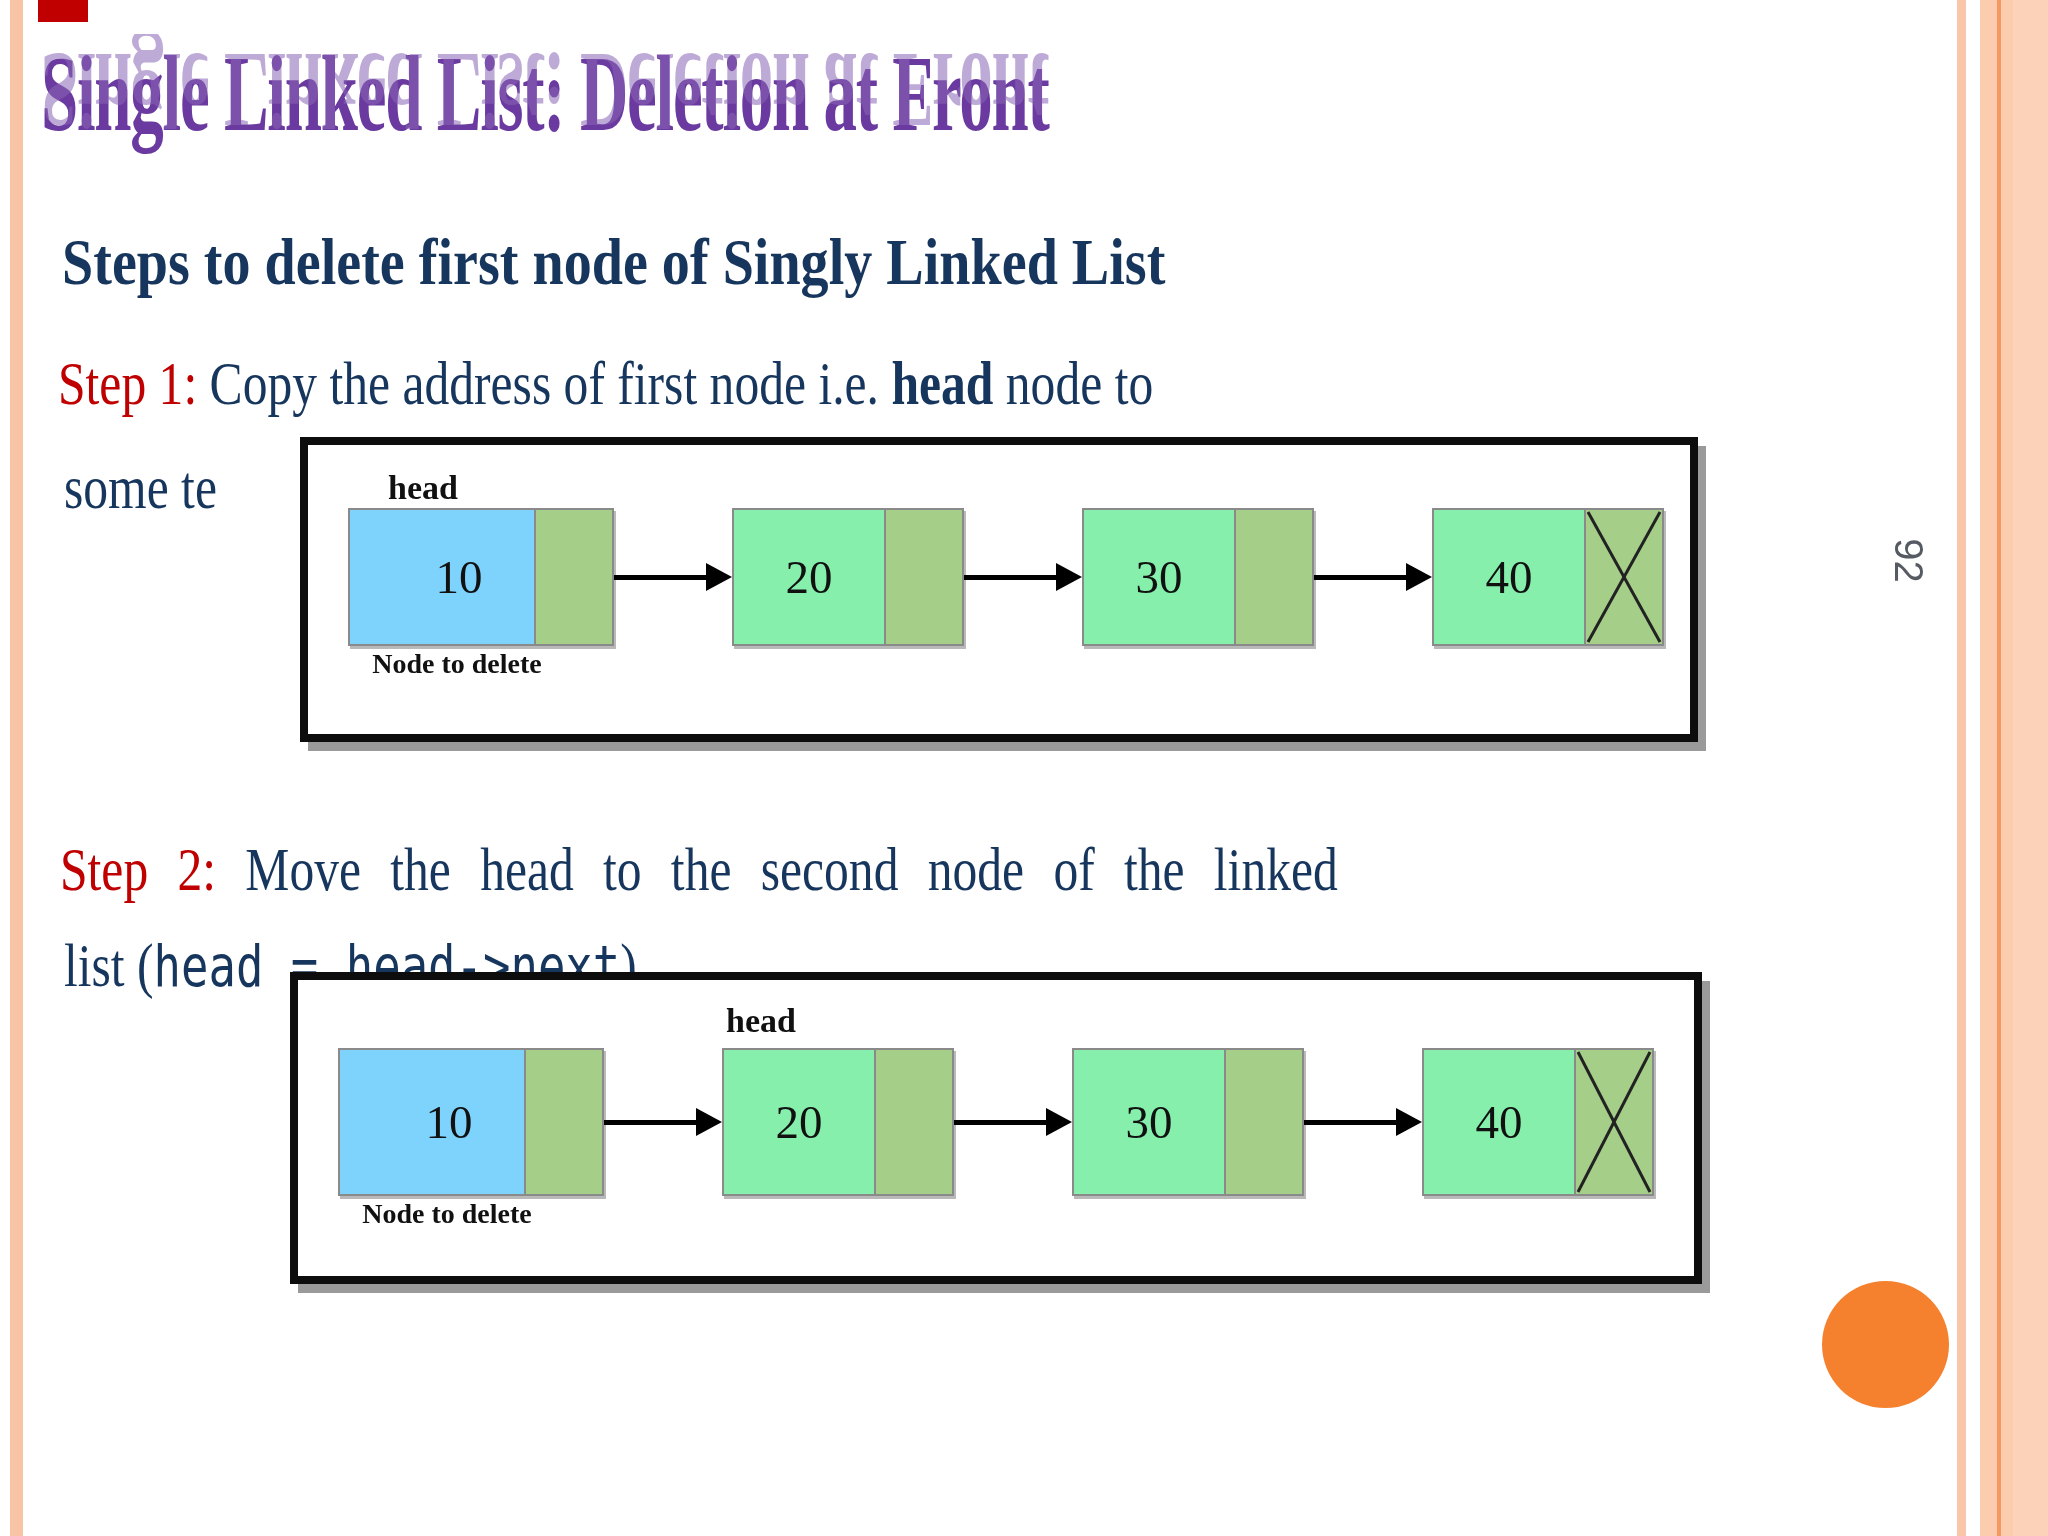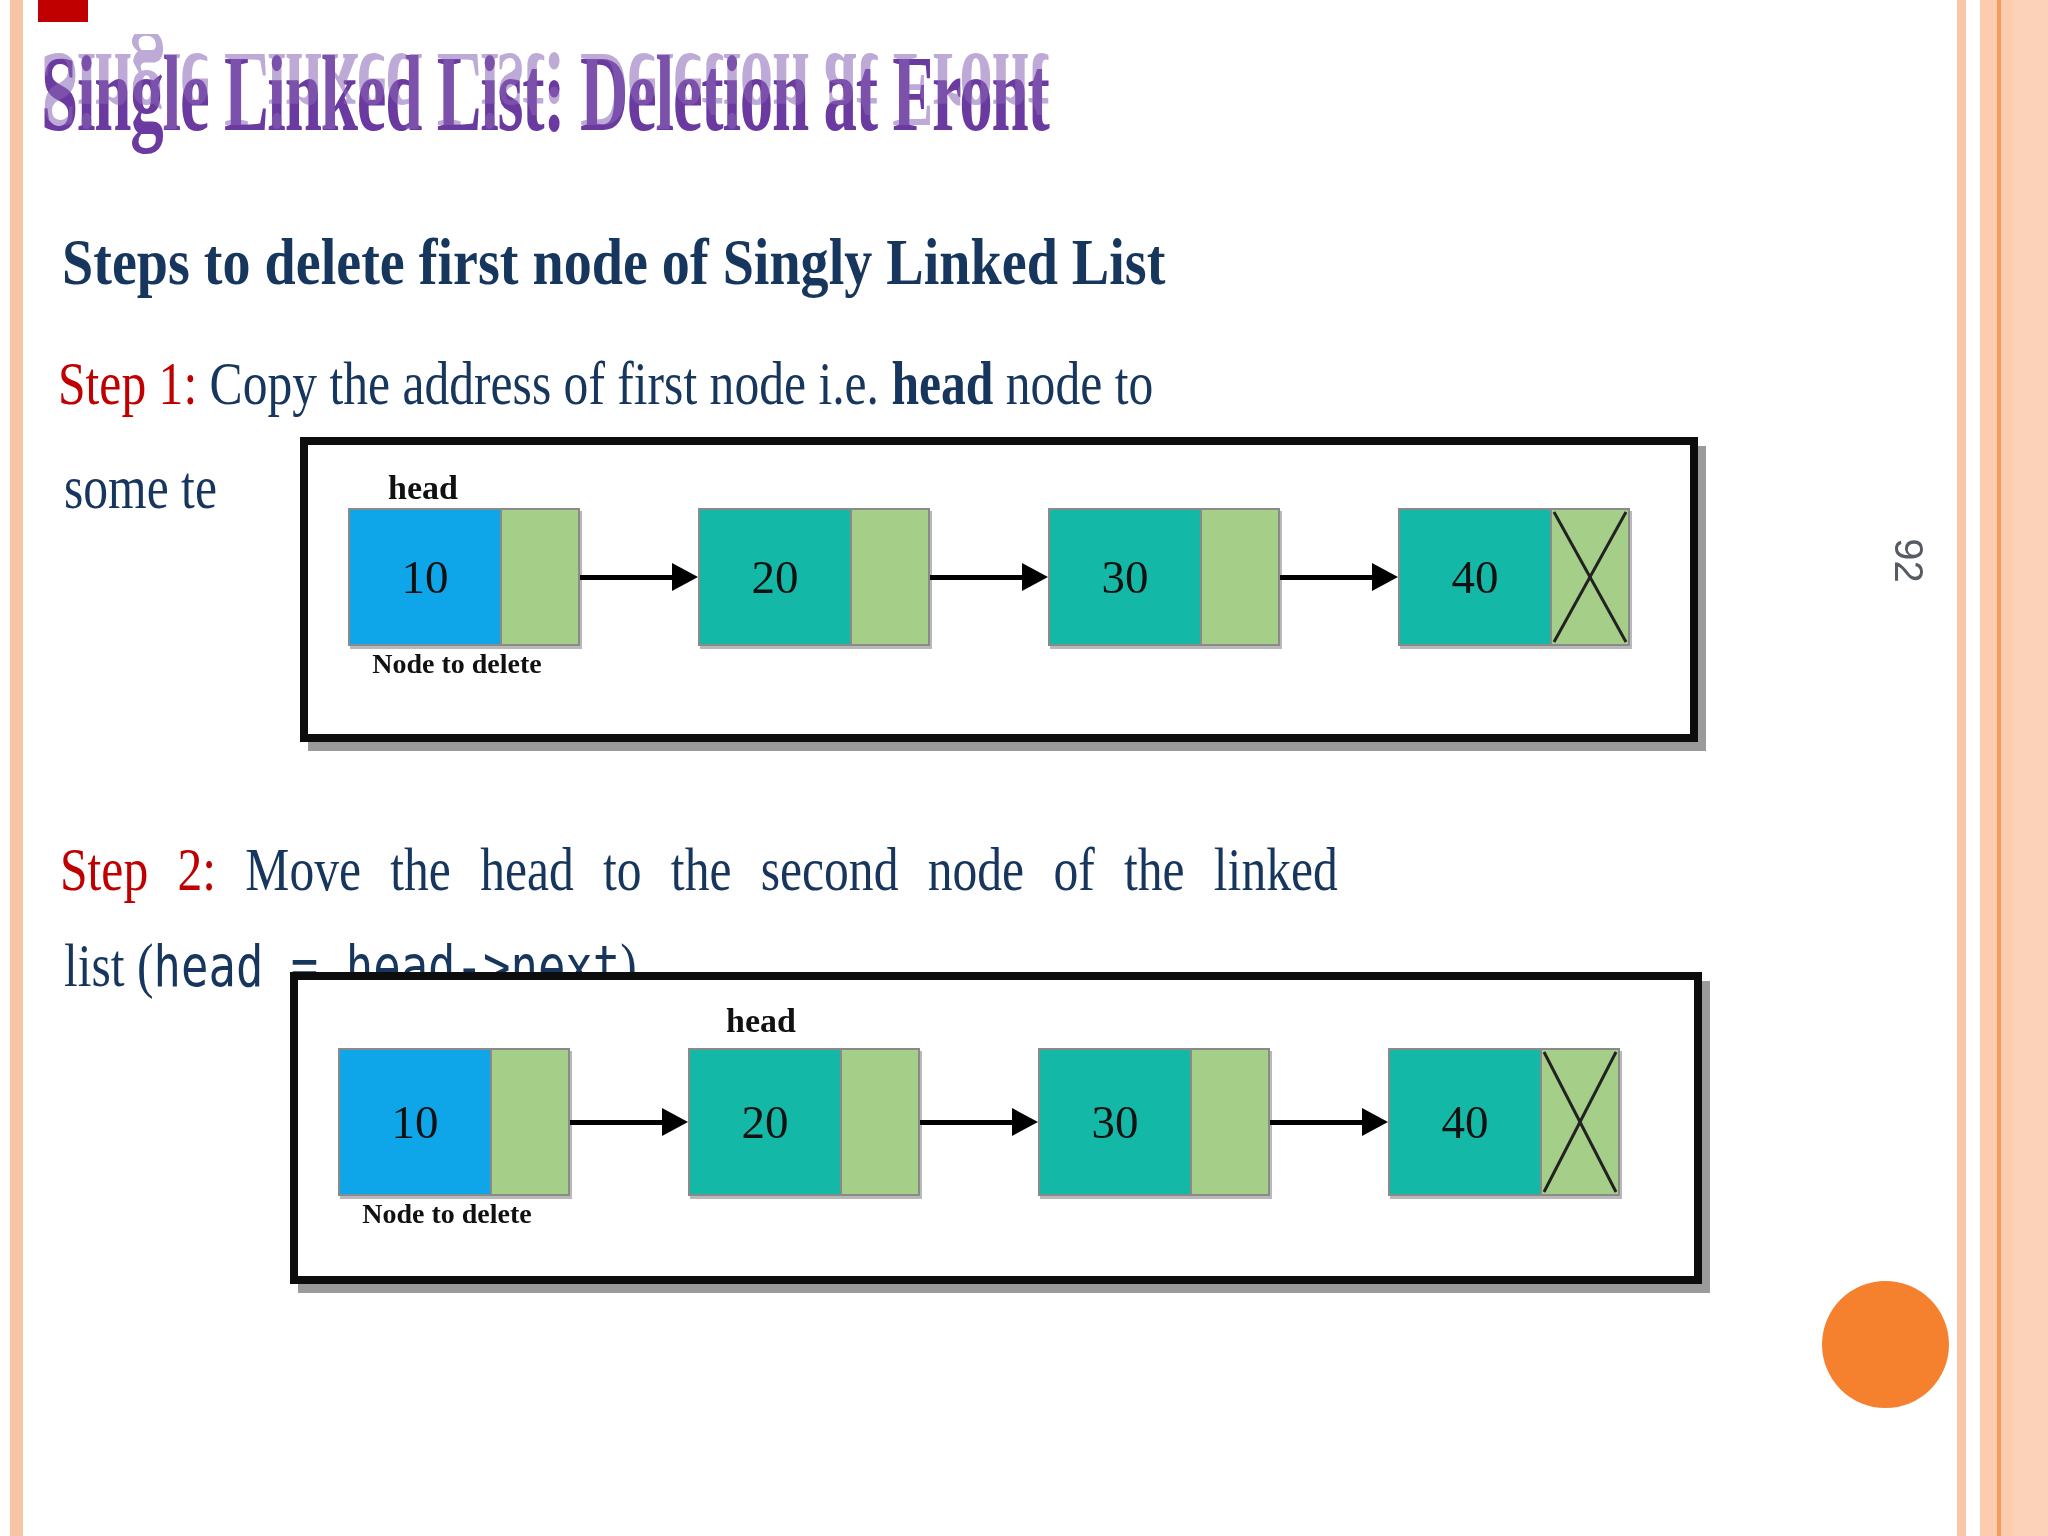--- a/index.html
+++ b/index.html
@@ -48,22 +48,22 @@
   .diagram.d2{left:290px;top:972px;width:1396px;height:296px;}
   .nodes-row{position:absolute;left:40px;display:flex;align-items:center;}
   .d1 .nodes-row{top:63px;}
   .d2 .nodes-row{top:68px;}
   .node{display:flex;border:2px solid #8a8a8a;box-shadow:2px 3px 0 #b9b9b9;}
   .d1 .node{height:134px;}
   .d2 .node{height:144px;}
   .cell{display:flex;align-items:center;justify-content:center;
         font-size:47px;color:#111;}
   .cell-data{width:150px;}
-  .cell-data.orange{background:#0ea5e9;}
-  .cell-data.blue{background:#14b8a6;}
+  .cell-data.orange{background:#7dd3fc;padding-left:34px;}
+  .cell-data.blue{background:#86efac;}
   .cell-next{width:76px;background:#a5ce89;border-left:2px solid #8a8a8a;position:relative;}
   .cell-next svg{position:absolute;inset:0;width:100%;height:100%;}
   .arrow{display:flex;align-items:center;width:118px;}
   .arrow-line{flex:1;height:5px;background:#000;}
   .arrow-head{width:0;height:0;border-left:26px solid #000;
               border-top:14px solid transparent;border-bottom:14px solid transparent;}
   .head-label{position:absolute;width:150px;text-align:center;font-weight:bold;
               font-size:34px;color:#111;}
   .d1 .head-label{left:40px;top:24px;}
   .d2 .head-label{left:388px;top:22px;}

